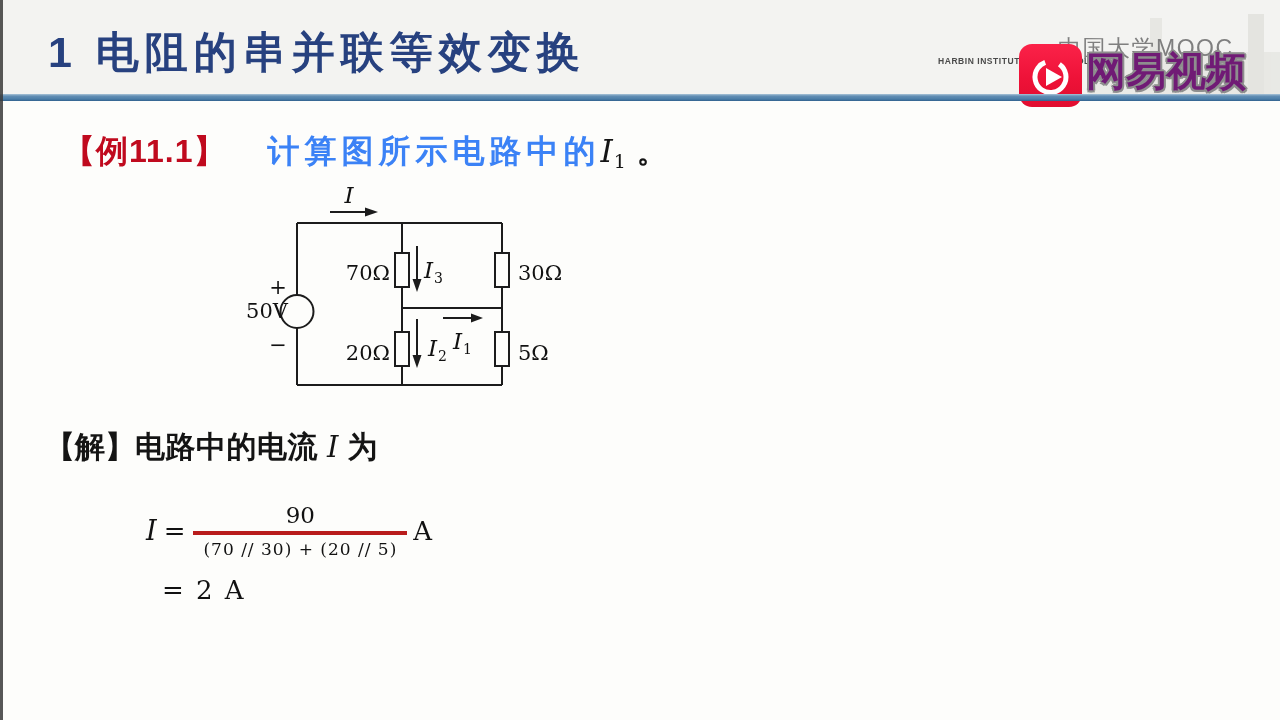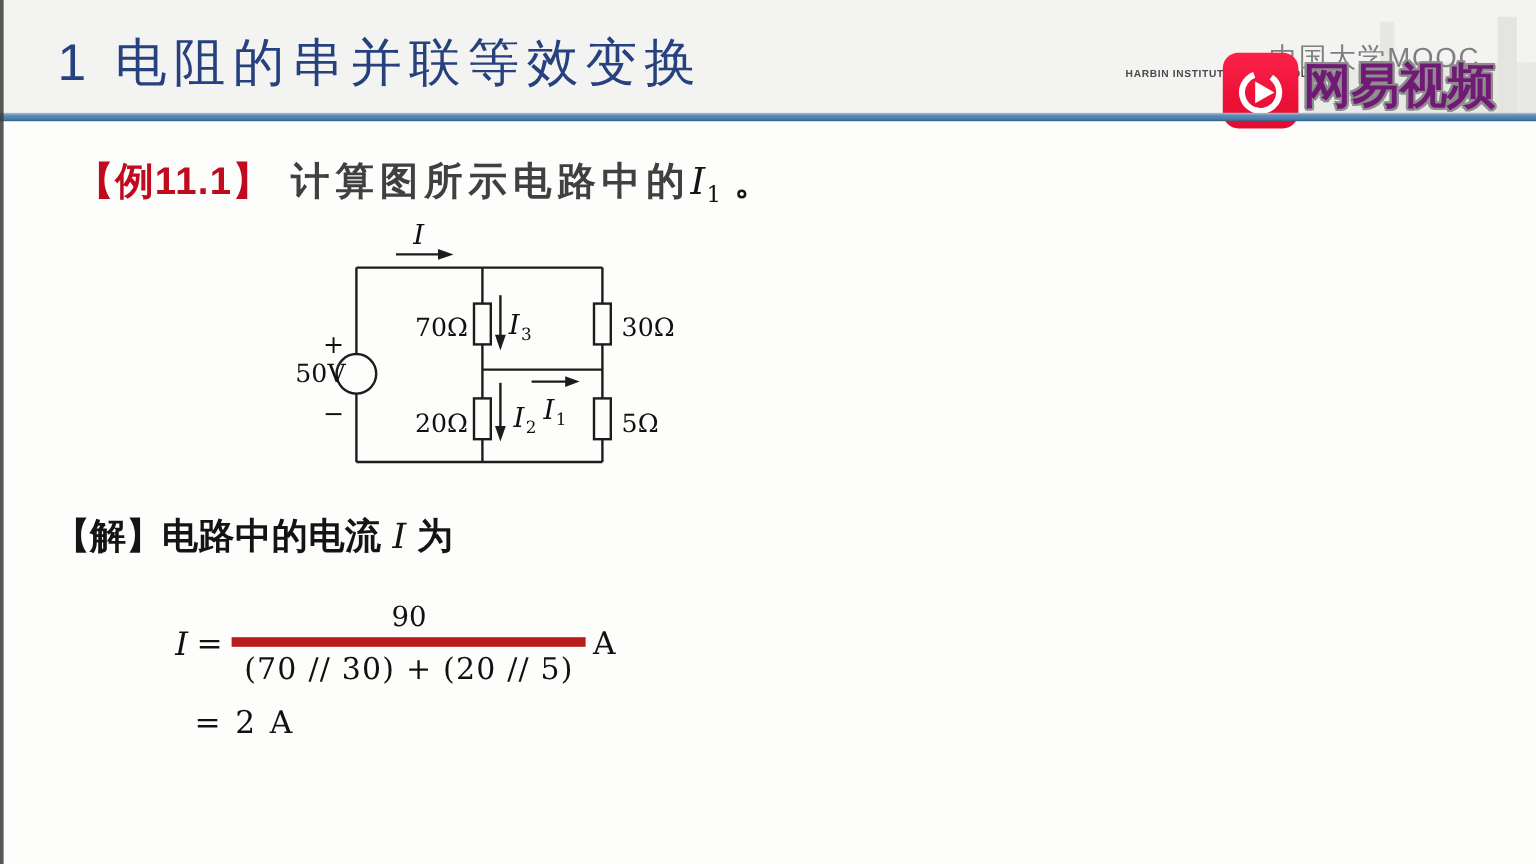--- a/index.html
+++ b/index.html
@@ -10,21 +10,21 @@
     color:#151515;
   }
   
   .header{position:absolute;left:0;top:0;width:1280px;height:94px;background:#f3f3f1;}
   .divider{
     position:absolute;left:0;top:94px;width:1280px;height:7px;
     background:linear-gradient(to bottom,#a9c4d8 0%,#628eb4 30%,#4b7ea8 72%,#31618e 100%);
   }
   .title{
     position:absolute;left:48px;top:24px;margin:0;
-    font-size:43px;font-weight:normal;letter-spacing:6px;color:#27417f;white-space:nowrap;
+    font-size:43px;font-weight:bold;letter-spacing:6px;color:#27417f;white-space:nowrap;
   }
   .hit-calligraphy{
     position:absolute;left:936px;top:21px;
     font-family:"DejaVu Serif", serif;font-weight:bold;font-style:italic;
     font-size:26px;letter-spacing:-1px;color:#2f2f2f;white-space:nowrap;
   }
   .hit-english{
     position:absolute;left:938px;top:56px;
     font-size:8.5px;font-weight:bold;letter-spacing:0.55px;color:#4a4a4a;white-space:nowrap;
   }
@@ -49,21 +49,21 @@
     position:absolute;left:1019px;top:44px;width:63px;height:63px;border-radius:13px;
     background:linear-gradient(to bottom,#fb2249 0%,#ee1238 55%,#e10d2f 100%);
   }
   .ne-icon svg{position:absolute;left:0;top:0;}
   
   .left-edge{position:absolute;left:0;top:0;width:3px;height:720px;background:#3a3a3a;opacity:.85;}
 
   
   .example-line{position:absolute;left:63px;top:130px;display:flex;align-items:baseline;white-space:nowrap;}
   .ex-tag{font-size:32px;font-weight:bold;letter-spacing:1px;color:#c00a1e;}
-  .ex-question{margin-left:16px;font-size:32px;font-weight:bold;letter-spacing:5px;color:#404040;}
+  .ex-question{margin-left:41px;font-size:32px;font-weight:bold;letter-spacing:5px;color:#3b82f6;}
   .math-i{font-family:"DejaVu Serif", serif;font-style:italic;font-weight:normal;font-size:31px;color:#141414;}
   .math-sub{font-family:"DejaVu Serif", serif;font-style:normal;font-size:19px;color:#141414;position:relative;top:6px;left:1px;}
   .ex-period{margin-left:12px;font-size:30px;font-weight:bold;color:#141414;}
 
   
   .circuit{position:absolute;left:230px;top:180px;}
   .circuit line, .circuit circle, .circuit rect{stroke:#1c1c1c;stroke-width:2;}
   .circuit rect{fill:#fdfdfb;}
   .circuit circle{fill:#fdfdfb;}
   .circuit polygon{fill:#1c1c1c;stroke:none;}
@@ -78,21 +78,21 @@
   .sol-i{margin-left:9px;font-family:"DejaVu Serif", serif;font-style:italic;font-size:29px;color:#141414;}
   .sol-tail{margin-left:9px;font-size:30px;font-weight:bold;color:#141414;}
 
   
   .formula{position:absolute;left:146px;top:502px;font-family:"DejaVu Serif", serif;color:#111;}
   .f-row1{display:flex;align-items:center;}
   .f-lhs{font-style:italic;font-size:27px;}
   .f-eq{margin:0 8px 0 7px;font-size:26px;}
   .frac{display:inline-block;text-align:center;}
   .frac .num{display:block;font-size:23px;padding:0 0 3px 0;}
-  .frac .den{display:block;font-size:25px;border-top:8px solid #b91c1c;padding:4px 10px 0 10px;letter-spacing:1px;}
+  .frac .den{display:block;font-size:17px;border-top:4px solid #b91c1c;padding:4px 10px 0 10px;letter-spacing:1px;}
   .f-unit{margin-left:6px;font-size:26px;}
   .f-row2{margin:16px 0 14px 16px;font-size:26px;letter-spacing:2px;}
 </style>
 </head>
 <body>
 
 <div class="slide">
 
   <div class="header">
     <div class="building">

